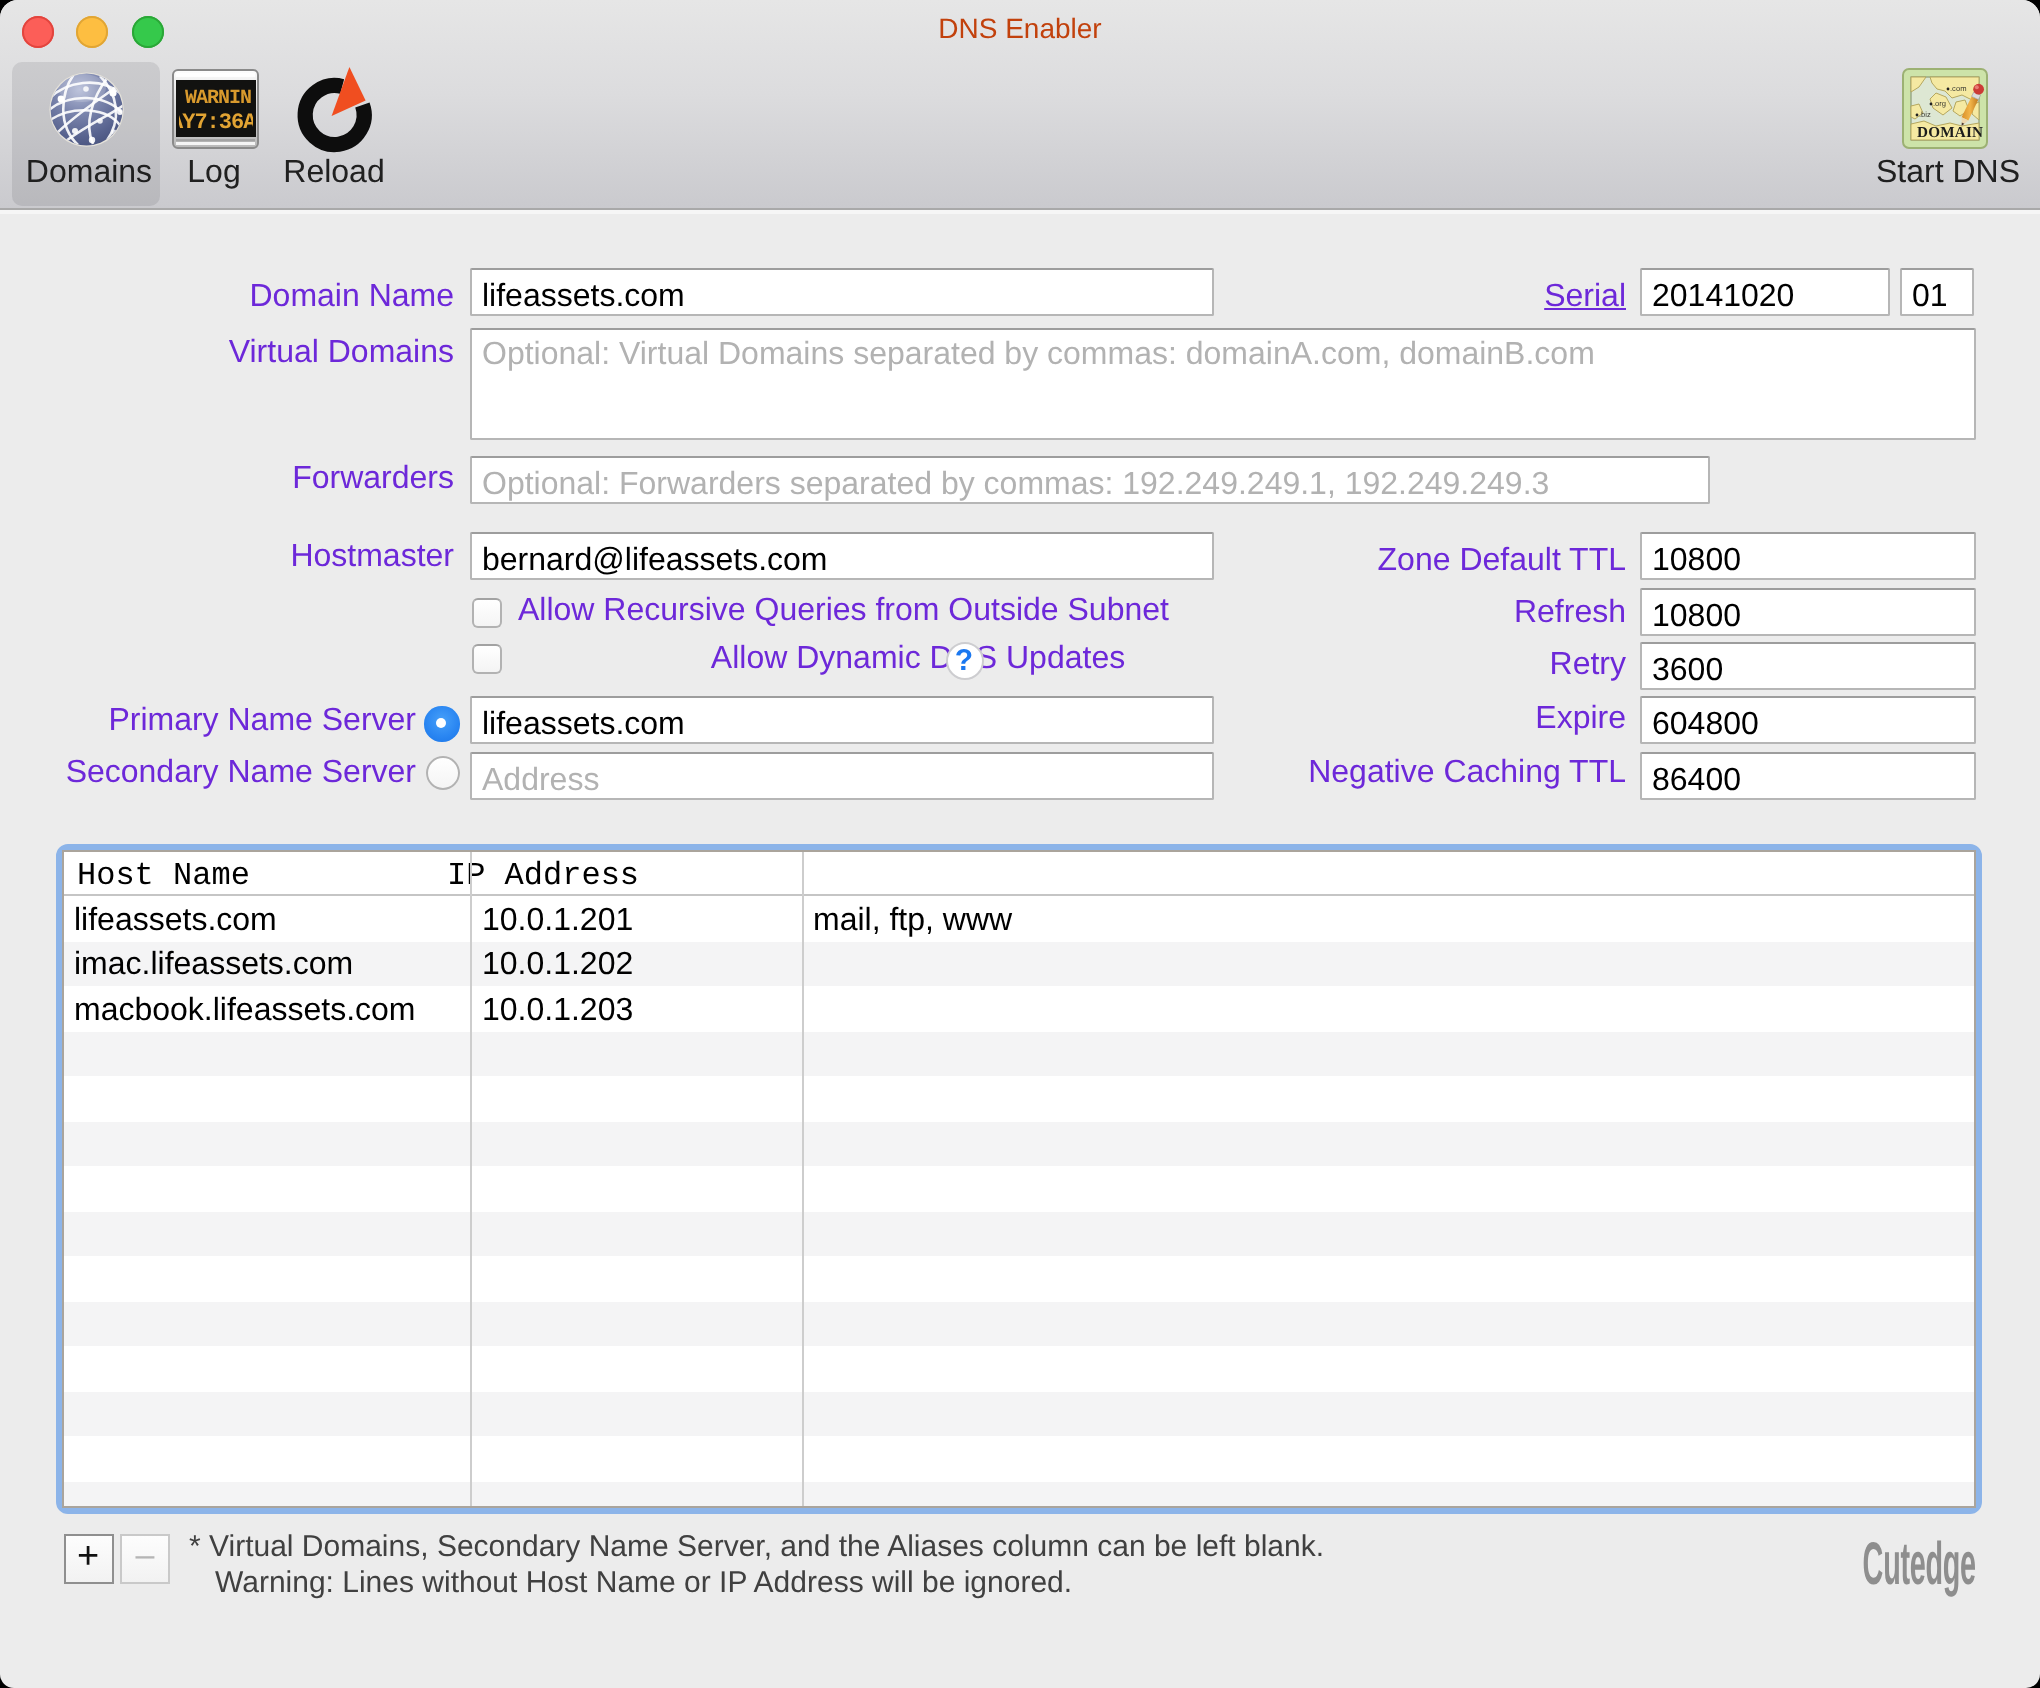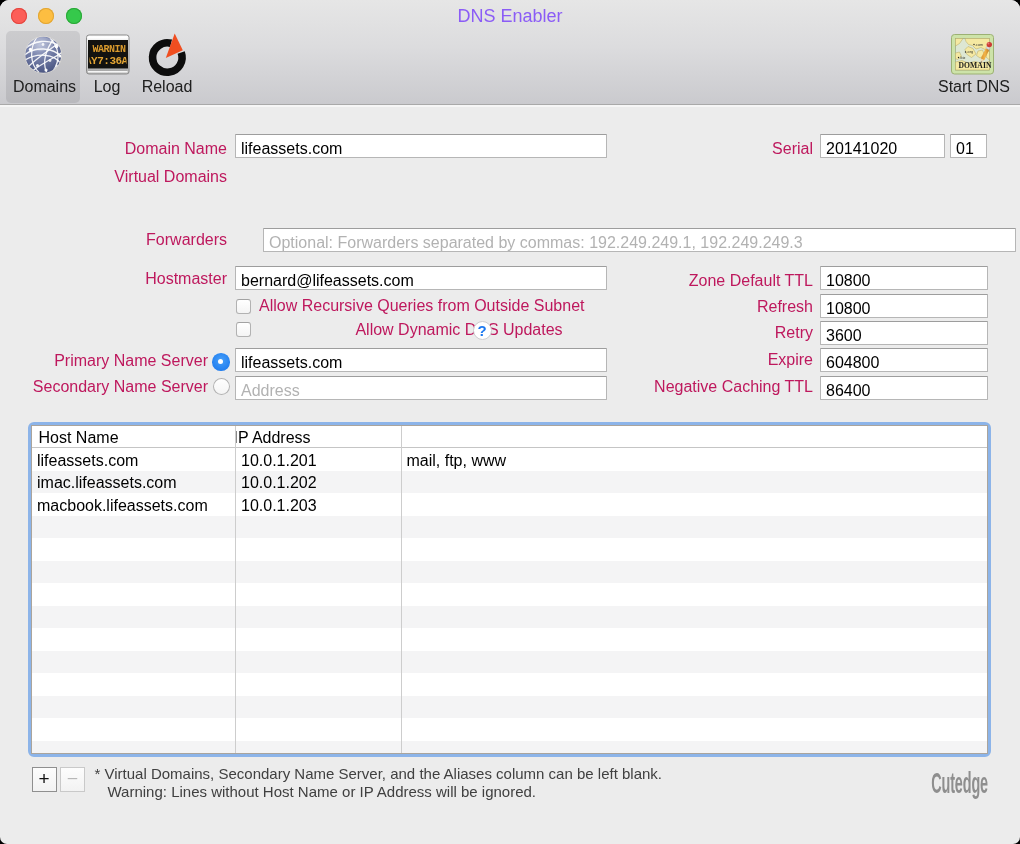--- a/index.html
+++ b/index.html
@@ -7,38 +7,38 @@
     border-radius:9px 9px 7px 7px;overflow:hidden;
     font-family:"Liberation Sans",sans-serif;font-size:16px;color:#000;}
   .abs{position:absolute;}
   
   .toolbar{position:absolute;left:0;top:0;width:1020px;height:104px;
     background:linear-gradient(180deg,#e6e6e6 0%,#dcdcde 45%,#cacace 100%);
     border-bottom:1px solid #a9a9a9;}
   .content-hl{position:absolute;left:0;top:105px;width:1020px;height:2px;background:#f6f6f6;}
   .tl{position:absolute;top:7.5px;width:16px;height:16px;border-radius:50%;}
   .title{position:absolute;top:5.5px;left:0;width:1020px;text-align:center;
-    font-size:18px;color:#8b5cf6;}
+    font-size:14px;color:#c2410c;}
   .tbtn-sel{position:absolute;left:6px;top:31px;width:74px;height:72px;border-radius:5px;
     background:rgba(25,25,35,0.1);}
   .tlabel{position:absolute;top:78px;height:17px;line-height:17px;font-size:16px;color:#202020;text-align:center;}
   
-  .lbl{position:absolute;height:20px;line-height:20px;text-align:right;color:#be185d;}
+  .lbl{position:absolute;height:20px;line-height:20px;text-align:right;color:#6d28d9;}
   .inp{position:absolute;background:#fff;border:1px solid #b6b6b6;border-top-color:#9d9d9d;
     border-radius:1px;box-sizing:border-box;height:24px;line-height:27px;padding:0 5px;font-size:16px;}
   .ph{color:#b2b2b2;}
   .cb{position:absolute;width:15px;height:15px;background:linear-gradient(#fff,#f4f4f4);
     border:1px solid #b2b2b2;border-top-color:#a2a2a2;border-radius:3px;box-sizing:border-box;}
   
   .twrap{position:absolute;left:27.5px;top:422px;width:955.5px;height:327px;
     border:4.5px solid #8cb4e9;border-radius:6px;background:#fff;}
   .tinner{position:absolute;left:0;top:0;width:955.5px;height:327px;outline:1px solid #aaa49c;
     background:#fff;overflow:hidden;}
   .thead{position:absolute;left:0;top:0;width:955.5px;height:22px;background:#fff;
-    border-bottom:1px solid #c5c5c5;box-sizing:border-box;}
+    border-bottom:1px solid #c5c5c5;box-sizing:border-box;font-family:Liberation Mono, monospace;}
   .hcell{position:absolute;top:1.5px;height:20px;line-height:20px;color:#000;}
   .trow{position:absolute;left:0;width:955.5px;height:22.5px;}
   .todd{background:#ffffff;}
   .teven{background:#f4f4f5;}
   .tcell{position:absolute;top:1.8px;height:22.5px;line-height:22.5px;}
   .vsep{position:absolute;top:0;width:1px;height:327px;background:#cdcdcd;}
   
   .foot-btn{position:absolute;top:766.5px;width:25px;height:25px;box-sizing:border-box;
     background:linear-gradient(#fdfdfd,#f2f2f2);text-align:center;}
   .fnote{position:absolute;color:#404040;font-size:15px;line-height:18px;}
@@ -157,22 +157,23 @@
     </g>
   </svg>
   <div class="tlabel" style="left:7px;width:75px;">Domains</div>
   <div class="tlabel" style="left:77px;width:60px;">Log</div>
   <div class="tlabel" style="left:136px;width:62px;">Reload</div>
   <div class="tlabel" style="left:936px;width:76px;">Start DNS</div>
 
   <div class="lbl" style="left:0;width:227px;top:139px;">Domain Name</div>
   <div class="inp" style="left:235px;top:134px;width:372px;">lifeassets.com</div>
   <div class="lbl" style="left:0;width:227px;top:166.5px;">Virtual Domains</div>
+  <div class="inp ph" style="left:235px;top:163.5px;width:753px;height:56px;line-height:20px;padding-top:3px;">Optional: Virtual Domains separated by commas: domainA.com, domainB.com</div>
   <div class="lbl" style="left:0;width:227px;top:230px;">Forwarders</div>
-  <div class="inp ph" style="left:235px;top:228px;width:753px;margin-left:28px;">Optional: Forwarders separated by commas: 192.249.249.1, 192.249.249.3</div>
+  <div class="inp ph" style="left:235px;top:228px;width:620px;">Optional: Forwarders separated by commas: 192.249.249.1, 192.249.249.3</div>
   <div class="lbl" style="left:0;width:227px;top:268.5px;">Hostmaster</div>
   <div class="inp" style="left:235px;top:266px;width:372px;">bernard@lifeassets.com</div>
 
   <div class="cb" style="left:235.5px;top:298.5px;"></div>
   <div class="lbl" style="left:259px;top:296px;text-align:left;width:400px;">Allow Recursive Queries from Outside Subnet</div>
   <div class="cb" style="left:235.5px;top:322px;"></div>
   <div class="lbl" style="left:259px;top:319.5px;text-align:center;width:400px;">Allow Dynamic DNS Updates</div>
   <div id="help-q" class="abs" style="left:472.5px;top:321px;width:19px;height:19px;border-radius:50%;
     background:#fff;border:1px solid #cdcdd0;box-sizing:border-box;text-align:center;
     line-height:17.5px;font-size:15px;font-weight:bold;color:#1b78f0;">?</div>
@@ -180,39 +181,39 @@
   <div class="lbl" style="left:0;width:208px;top:351px;">Primary Name Server</div>
   <div id="radio-on" class="abs" style="left:212px;top:353px;width:17.5px;height:17.5px;border-radius:50%;
     background:radial-gradient(circle at 50% 40%,#47a0f9 0%,#2b87f2 55%,#1a74e8 100%);"></div>
   <div class="abs" style="left:218.2px;top:359.2px;width:5.2px;height:5.2px;border-radius:50%;background:#fff;"></div>
   <div class="inp" style="left:235px;top:348px;width:372px;">lifeassets.com</div>
   <div class="lbl" style="left:0;width:208px;top:377px;">Secondary Name Server</div>
   <div class="abs" style="left:212.5px;top:378px;width:17px;height:17px;border-radius:50%;
     background:linear-gradient(#fff,#f4f4f4);box-shadow:inset 0 0 0 1px #b2b2b2;"></div>
   <div class="inp ph" style="left:235px;top:375.5px;width:372px;">Address</div>
 
-  <div class="lbl" style="left:573px;width:240px;top:138.5px;">Serial</div>
+  <div class="lbl" style="left:573px;width:240px;top:138.5px;text-decoration:underline;">Serial</div>
   <div class="inp" style="left:820px;top:134px;width:125px;">20141020</div>
   <div class="inp" style="left:950px;top:134px;width:37px;">01</div>
   <div class="lbl" style="left:573px;width:240px;top:270.5px;">Zone Default TTL</div>
   <div class="inp" style="left:820px;top:266px;width:168px;">10800</div>
   <div class="lbl" style="left:573px;width:240px;top:297px;">Refresh</div>
   <div class="inp" style="left:820px;top:293.5px;width:168px;">10800</div>
   <div class="lbl" style="left:573px;width:240px;top:323px;">Retry</div>
   <div class="inp" style="left:820px;top:321px;width:168px;">3600</div>
   <div class="lbl" style="left:573px;width:240px;top:350px;">Expire</div>
   <div class="inp" style="left:820px;top:348px;width:168px;">604800</div>
   <div class="lbl" style="left:573px;width:240px;top:376.5px;">Negative Caching TTL</div>
   <div class="inp" style="left:820px;top:375.5px;width:168px;">86400</div>
 
   <div class="twrap">
       <div class="tinner">
     <div class="thead">
       <div class="hcell" style="left:7px;">Host Name</div>
-      <div class="hcell" style="left:202px;">IP Address</div>
+      <div class="hcell" style="left:192px;">IP Address</div>
     </div>
     <div id="rows">
           <div class="trow todd" style="top:22px;">
             <div class="tcell" style="left:5.5px;">lifeassets.com</div>
             <div class="tcell" style="left:209.5px;">10.0.1.201</div>
             <div class="tcell" style="left:375px;">mail, ftp, www</div>
           </div>
           <div class="trow teven" style="top:44.5px;">
             <div class="tcell" style="left:5.5px;">imac.lifeassets.com</div>
             <div class="tcell" style="left:209.5px;">10.0.1.202</div>

